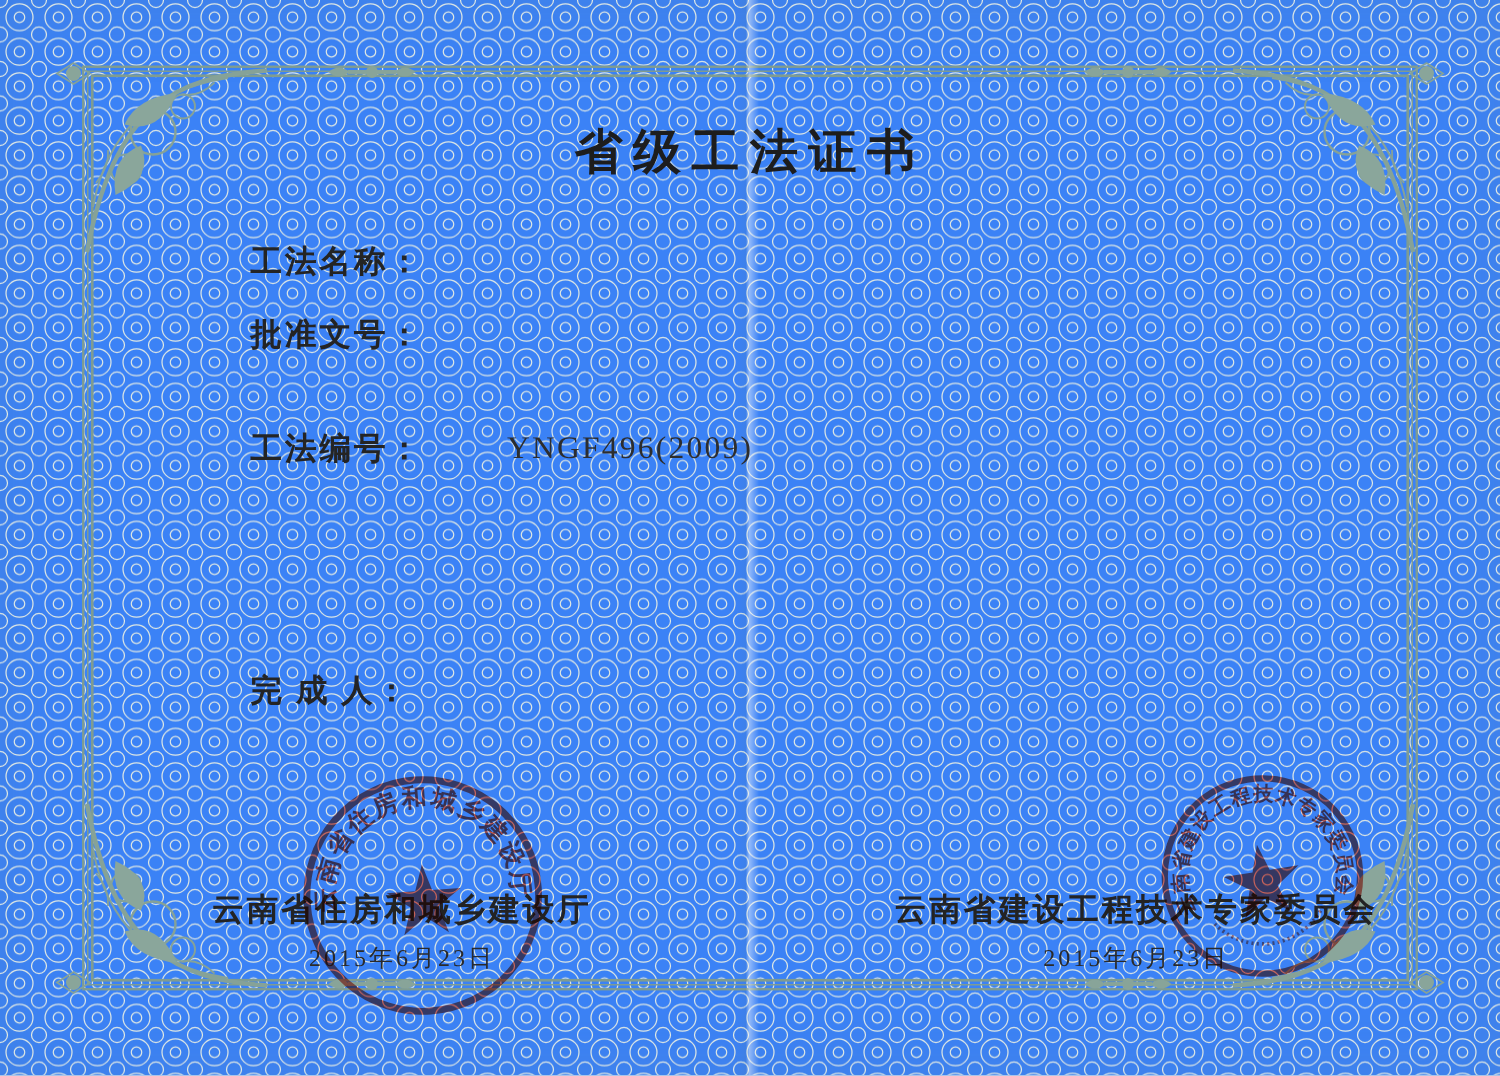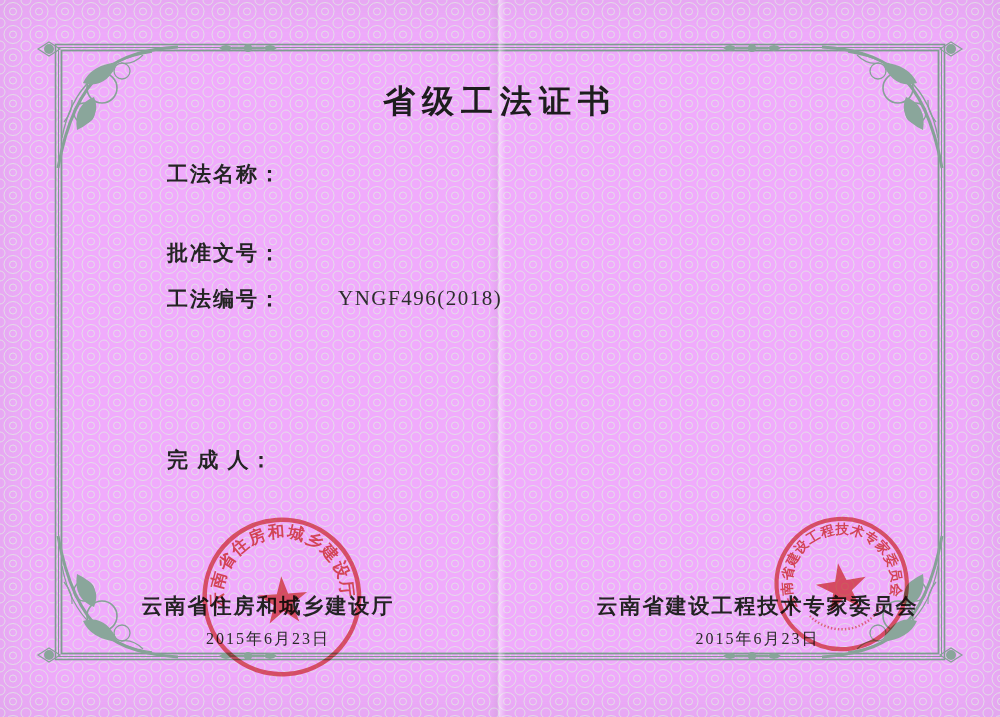--- a/index.html
+++ b/index.html
@@ -1,18 +1,18 @@
 <!DOCTYPE html>
 <html><head>
 <meta charset="utf-8">
 <style>
   html,body{margin:0;padding:0;background:#e8e8e4;}
   .page{
     position:relative;width:1000px;height:717px;overflow:hidden;
-    background:#f0abfc;
+    background:#3b82f6;
     font-family:"Liberation Serif",serif;
     box-shadow:inset 0 0 60px rgba(110,135,120,.14);
   }
   .frame-svg{position:absolute;left:0;top:0;}
   .fold{
     position:absolute;left:490px;top:0;width:16px;height:717px;
     background:linear-gradient(90deg,rgba(90,110,95,0) 0%,rgba(90,110,95,.08) 45%,rgba(255,255,255,.45) 60%,rgba(90,110,95,0) 100%);
     pointer-events:none;
   }
   .title{
@@ -20,21 +20,21 @@
     font-size:32px;font-weight:bold;letter-spacing:7px;color:#1d1d1d;
   }
   .frow{position:absolute;left:167px;display:flex;align-items:flex-start;gap:42px;}
   .flabel{
     font-size:21px;font-weight:bold;letter-spacing:2px;color:#242424;
     margin-right:14px;white-space:nowrap;
   }
   .fvalue{font-size:21px;letter-spacing:1.5px;color:#2d2d2d;line-height:26px;}
   .fvalue .vline{display:block;}
   .row-1{top:160px;}
-  .row-2{top:239px;align-items:center;}
+  .row-2{top:209px;align-items:center;}
   .row-3{top:285px;}
   .row-4{top:348px;}
   .row-5{top:446px;}
   .footer-block{position:absolute;text-align:center;}
   .footer-left{left:118px;top:592px;width:300px;}
   .footer-right{left:595px;top:592px;width:325px;}
   .org{font-size:21px;font-weight:bold;letter-spacing:2px;color:#232323;}
   .sig-date{font-size:16px;letter-spacing:2px;color:#2a2a2a;margin-top:9px;}
   .seal{position:absolute;mix-blend-mode:multiply;opacity:.86;pointer-events:none;}
   .seal-left{left:199px;top:514px;transform:rotate(-4deg);}
@@ -104,21 +104,21 @@
   <div class="frow row-1">
     <span class="flabel">工法名称：</span>
   </div>
 
   <div class="frow row-2">
     <span class="flabel">批准文号：</span>
   </div>
 
   <div class="frow row-3">
     <span class="flabel">工法编号：</span>
-    <span class="fvalue">YNGF496(2018)</span>
+    <span class="fvalue">YNGF496(2009)</span>
   </div>
 
   <div class="frow row-4">
   </div>
 
   <div class="frow row-5">
     <span class="flabel">完 成 人：</span>
   </div>
 
   <div class="footer-block footer-left">

